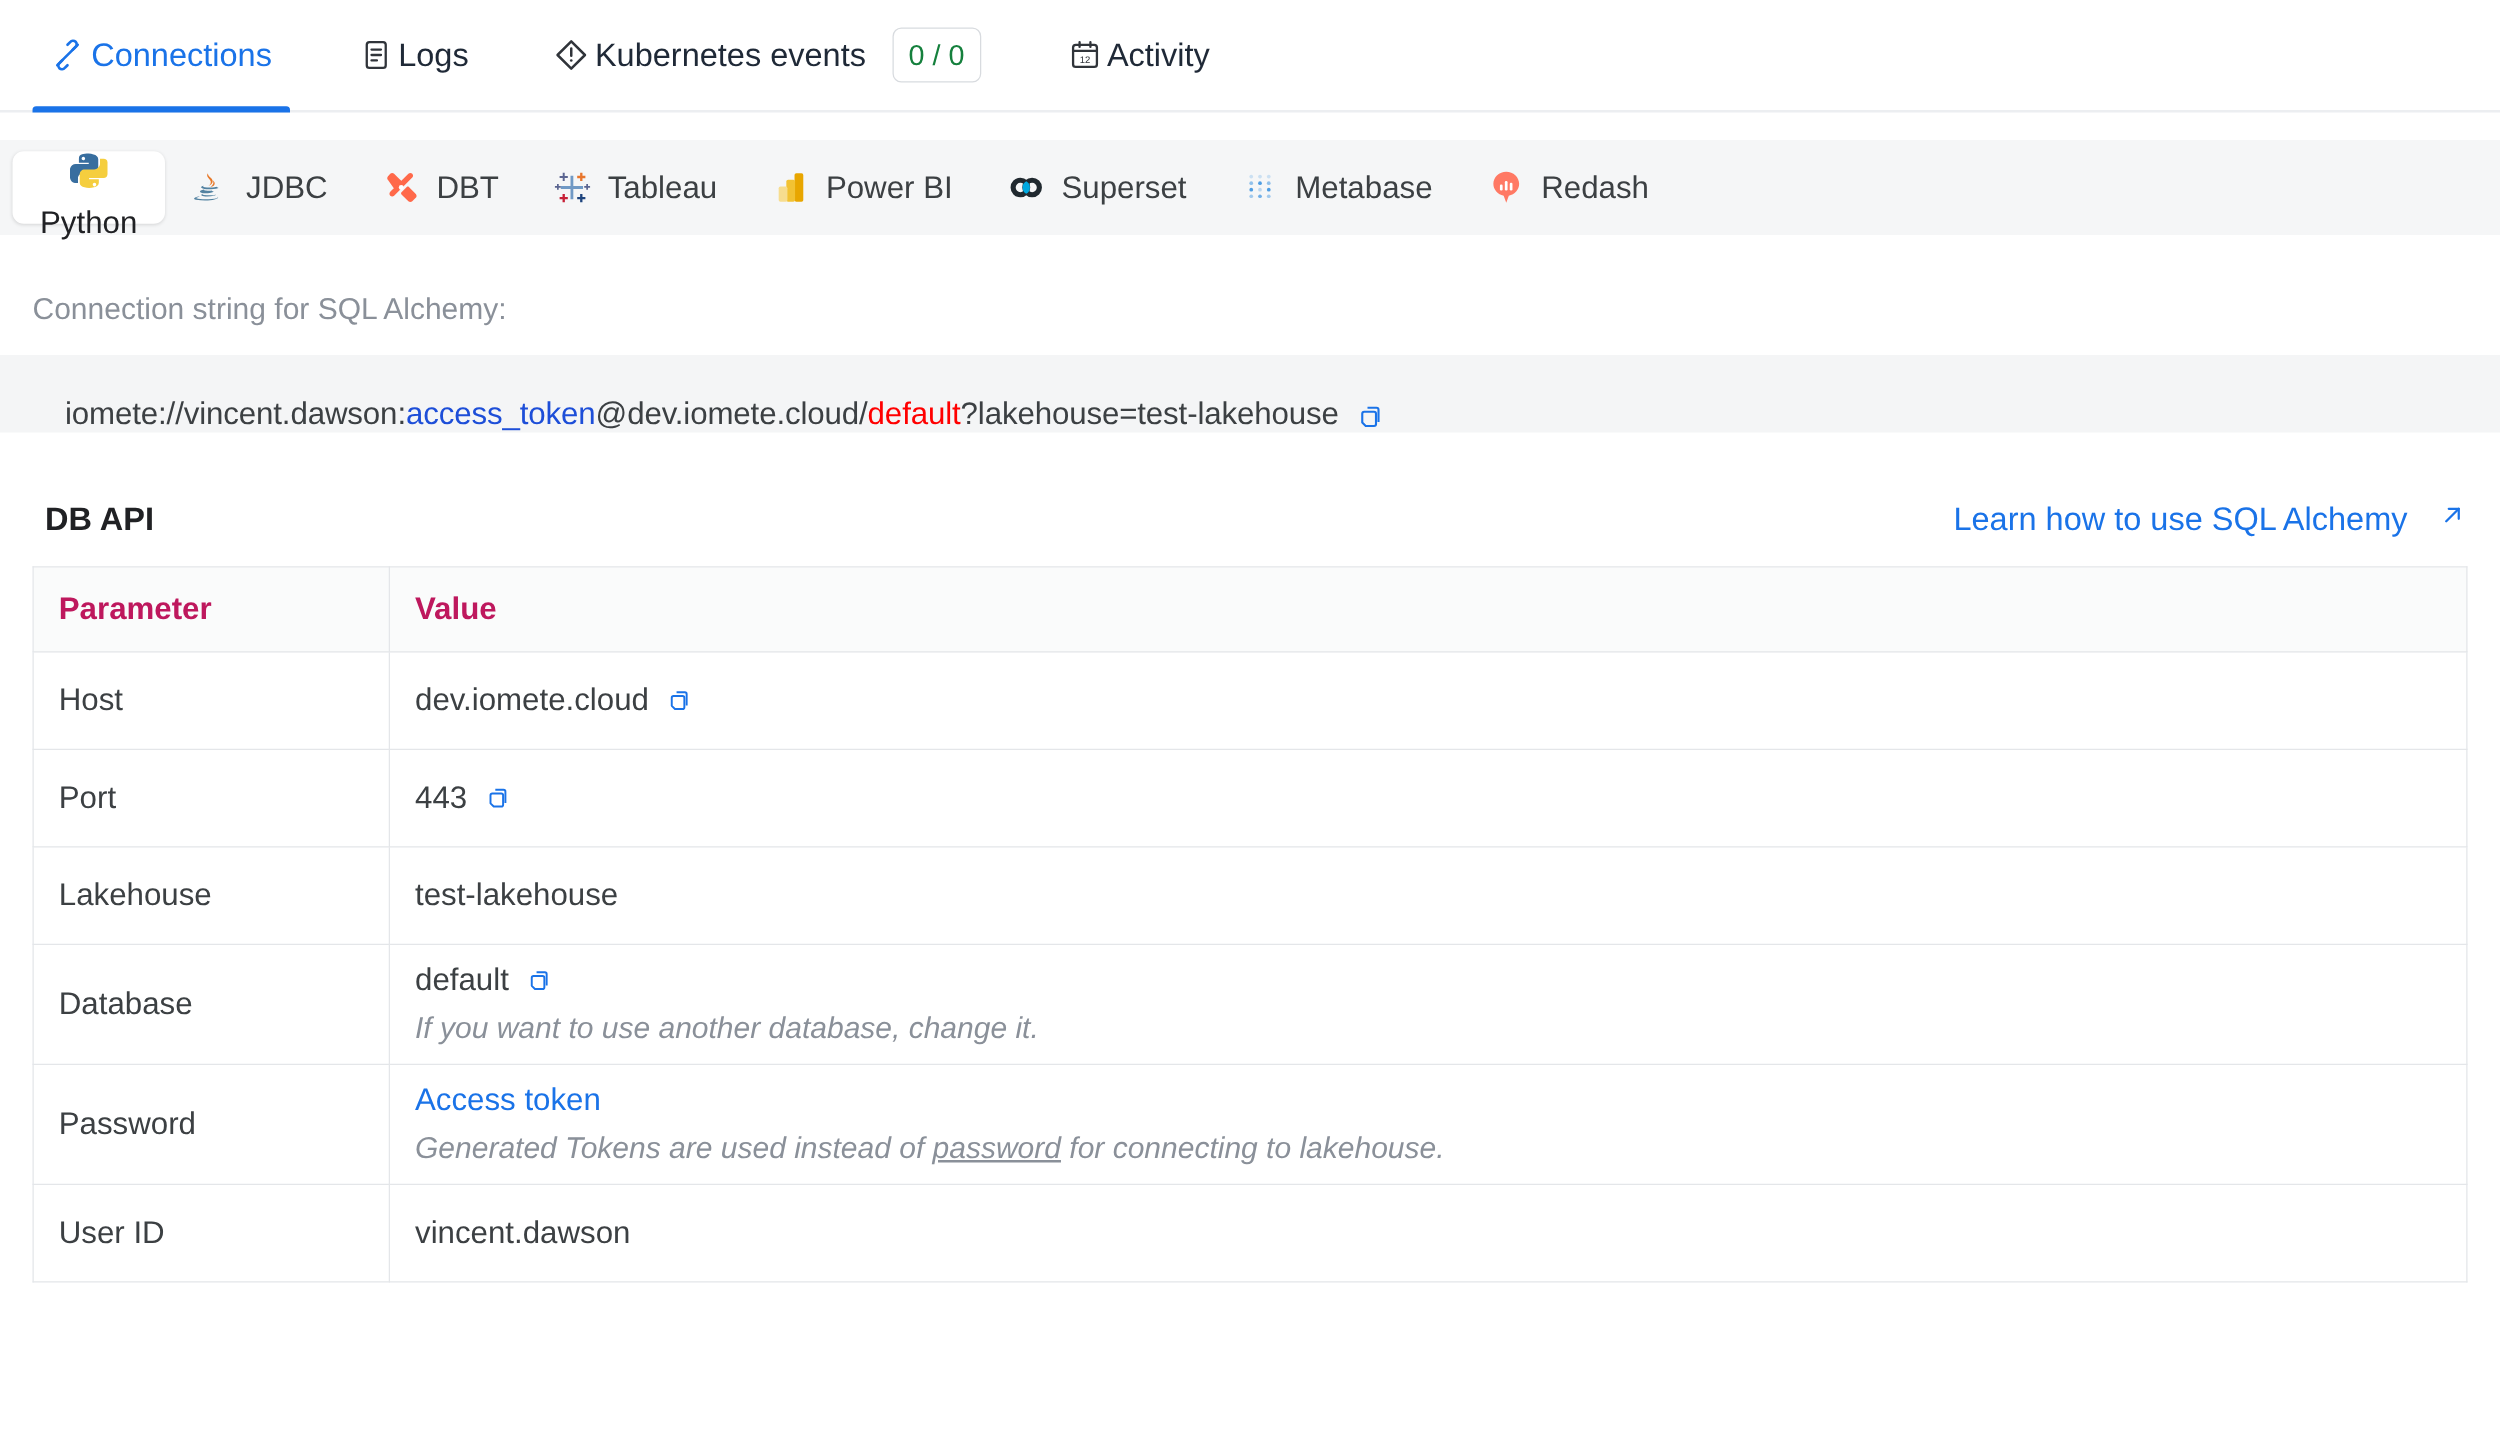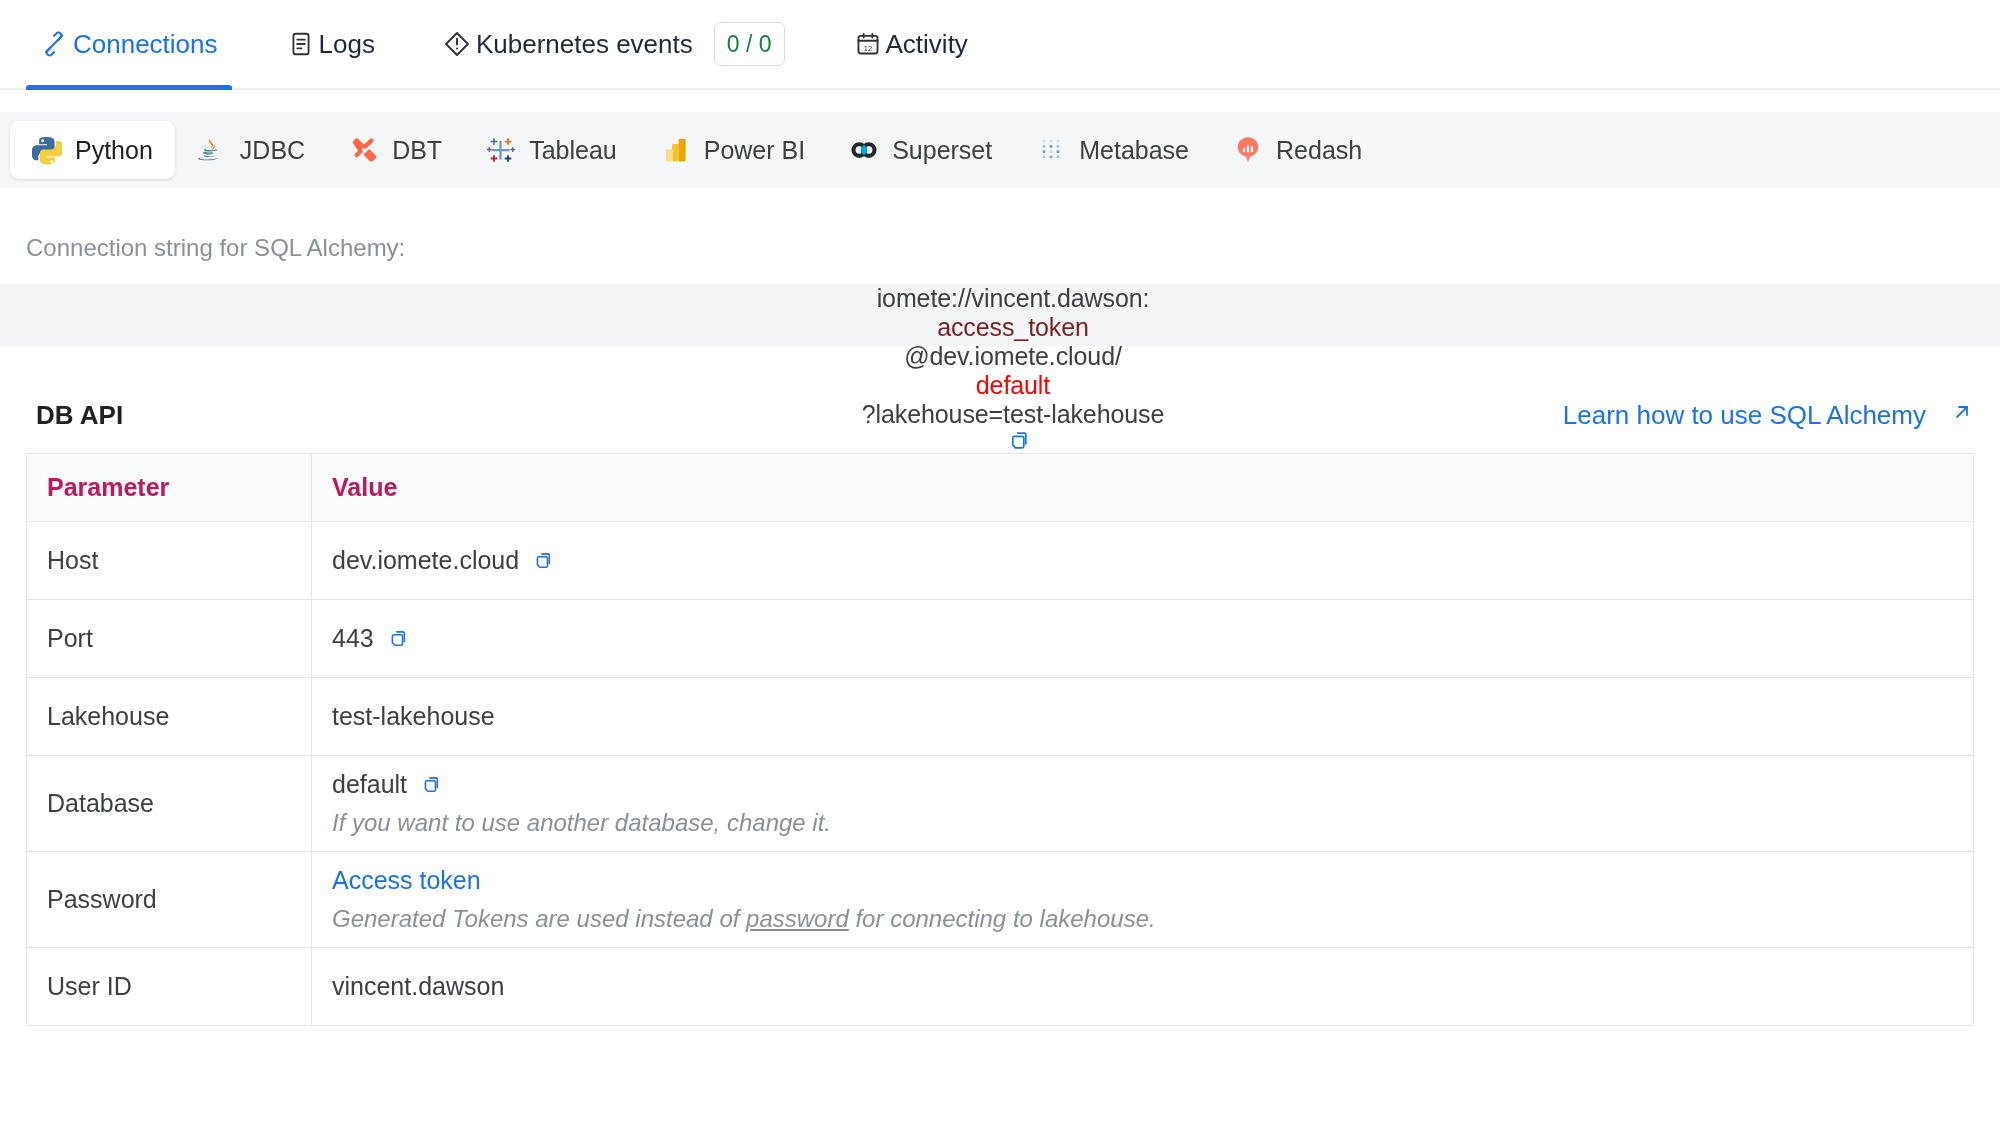--- a/index.html
+++ b/index.html
@@ -75,42 +75,42 @@
     border-radius: 9px;
     font-size: 25px;
     color: #3c4043;
     cursor: pointer;
     white-space: nowrap;
   }
   .tool-item.active {
     background: #ffffff;
     box-shadow: 0 1px 3px rgba(0,0,0,.13);
     color: #202124;
+    flex-direction: column;
   }
   .tool-ico { width: 30px; height: 30px; display: flex; align-items: center; justify-content: center; flex: 0 0 auto; }
 
   
   .conn-label {
     font-size: 24px;
     color: #8a9099;
     padding: 46px 0 0 26px;
   }
   .conn-box {
     margin-top: 22px;
     background: #f4f5f6;
     height: 62px;
     display: flex;
-    align-items: center;
+    align-items: flex-end;
     padding: 0 26px 0 52px;
     font-size: 25px;
     color: #3c4043;
     letter-spacing: -.1px;
-    flex-direction: column;
-  }
-  .conn-box .tok-blue { color: #7f1d1d; }
+  }
+  .conn-box .tok-blue { color: #1d4ed8; }
   .conn-box .tok-red  { color: #ff0000; }
   .copy-ico { margin-left: 14px; cursor: pointer; display: inline-flex; vertical-align: middle; }
 
   
   .section-head {
     display: flex;
     align-items: center;
     justify-content: space-between;
     padding: 54px 26px 0 36px;
   }

